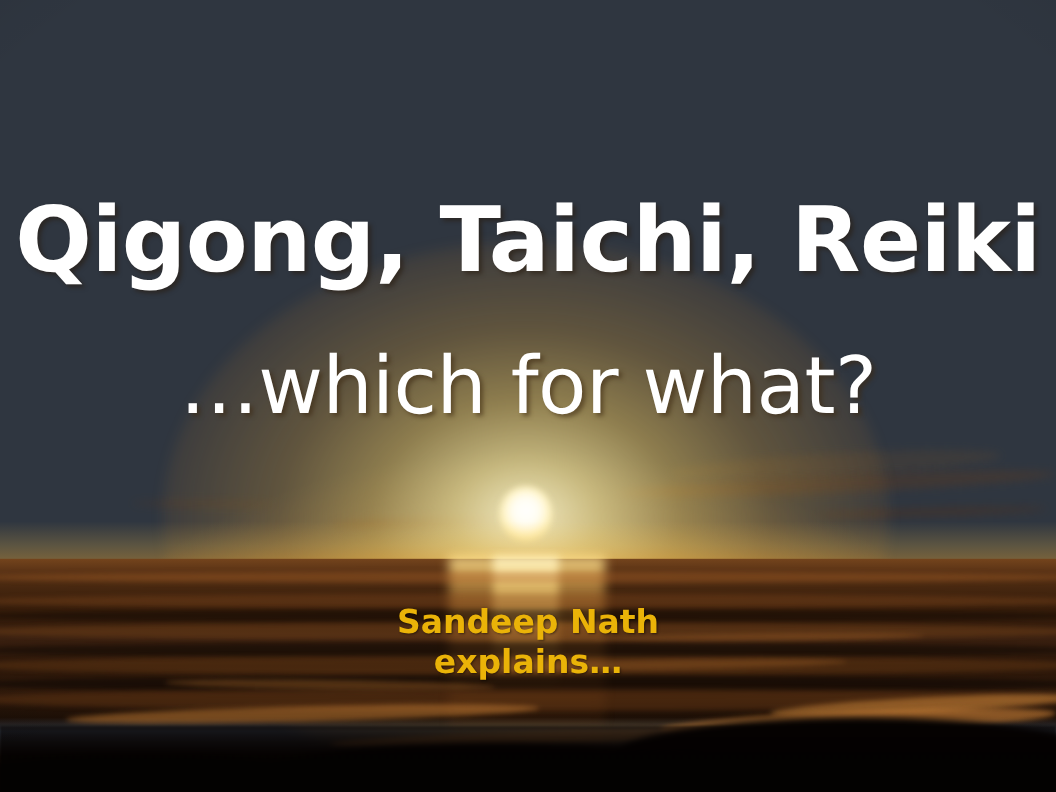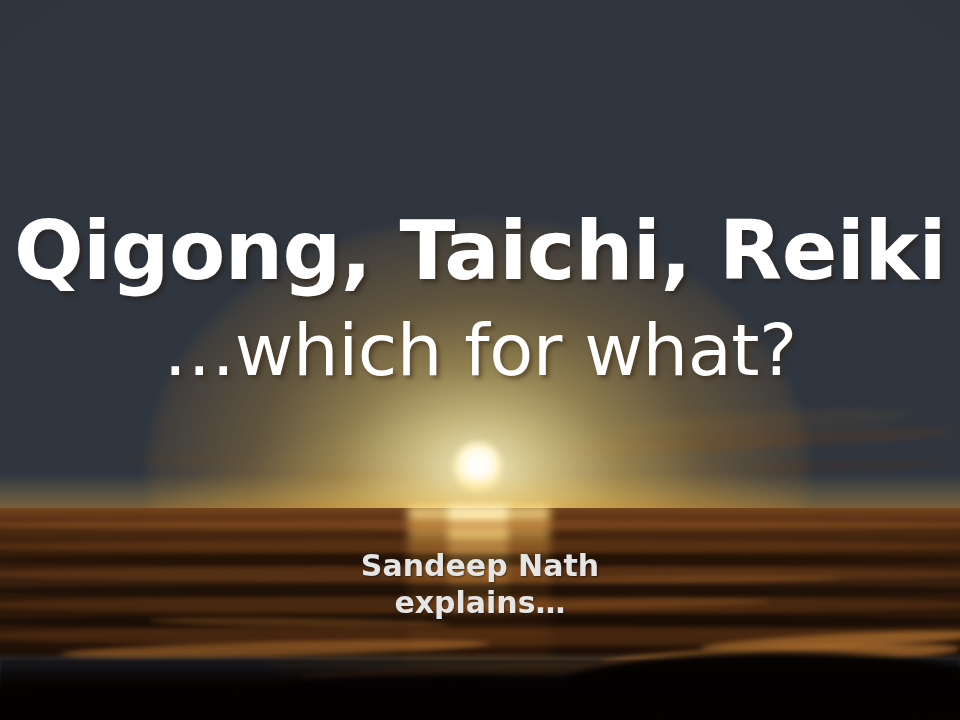--- a/index.html
+++ b/index.html
@@ -270,21 +270,20 @@
     width: 960px;
     text-align: center;
     color: #ffffff;
     font-family: "DejaVu Sans", sans-serif;
     font-weight: bold;
     font-size: 82px;
     line-height: 1.06;
     letter-spacing: -0.5px;
     text-shadow: 3px 3px 4px rgba(40,28,14,0.55);
     white-space: nowrap;
-    margin-top: 32px;
   }
 
   .subtitle {
     position: absolute;
     left: 0;
     top: 312px;
     width: 960px;
     text-align: center;
     color: #ffffff;
     font-family: "DejaVu Sans", sans-serif;
@@ -294,21 +293,21 @@
     letter-spacing: -0.5px;
     text-shadow: 3px 3px 4px rgba(60,40,16,0.55);
     white-space: nowrap;
   }
 
   .credit {
     position: absolute;
     left: 0;
     width: 960px;
     text-align: center;
-    color: #e5e5e5;
+    color: #eab308;
     font-family: "DejaVu Sans", sans-serif;
     font-weight: bold;
     font-size: 30px;
     line-height: 1.1;
     text-shadow: 1px 1px 2px rgba(0,0,0,0.45);
     white-space: nowrap;
   }
   .credit-name { top: 549px; }
   .credit-verb { top: 586px; }
 </style>

